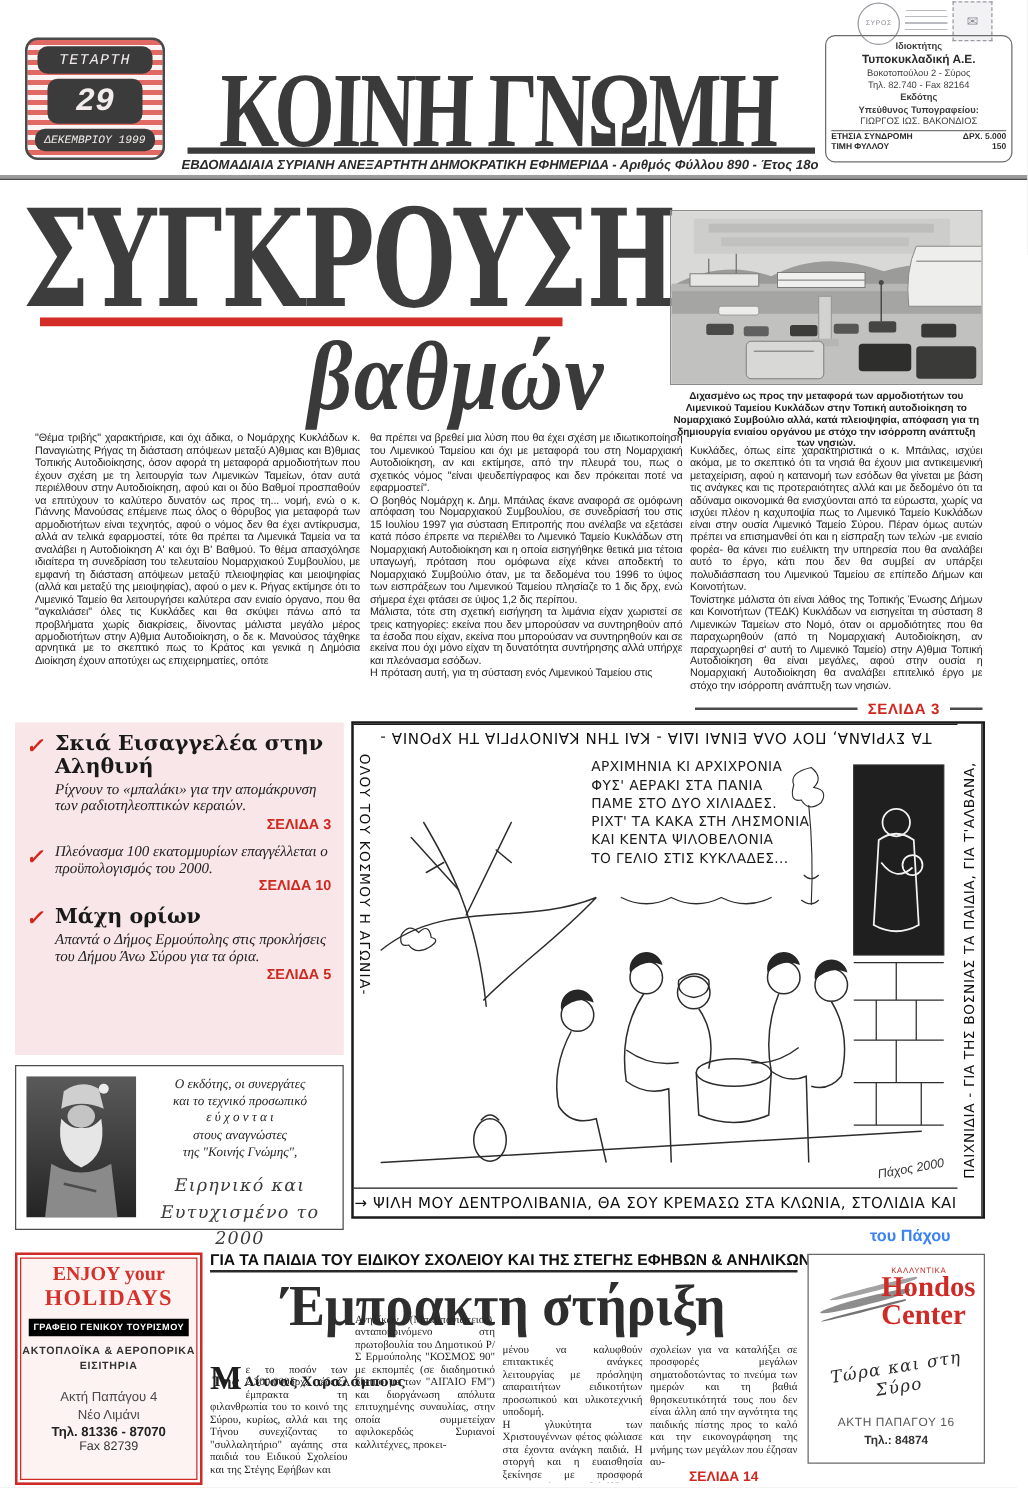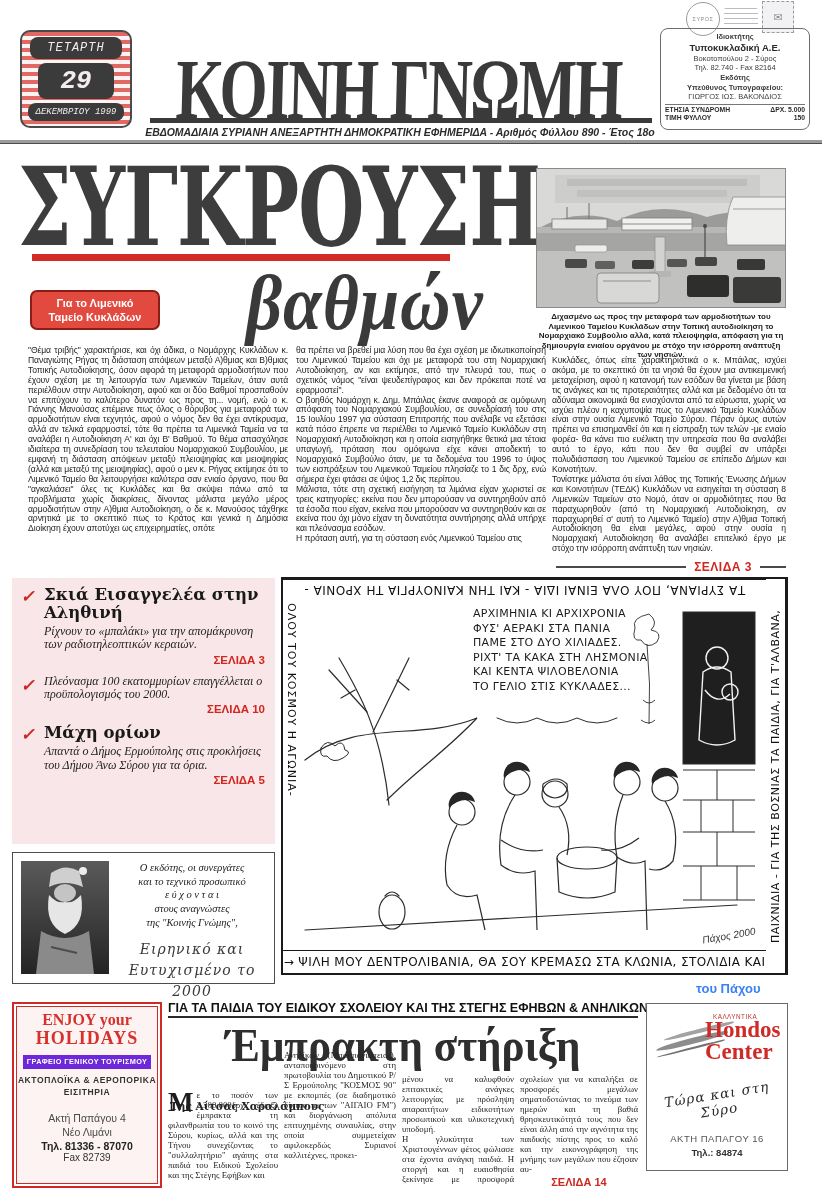--- a/index.html
+++ b/index.html
@@ -113,21 +113,21 @@
            padding:1px 3px 0 0;color:#1d1d1d;}
   .b-ref{color:#d0271f;font-weight:bold;font-size:11px;font-family:"Liberation Sans",sans-serif;
          text-align:center;margin-top:3px;}
 
   
   .ad-travel{left:12px;top:1002px;width:150px;height:186px;background:#fdf3f3;border:2px solid #cf2b26;
              box-shadow:inset 0 0 0 2px #fff,inset 0 0 0 3px #cf2b26;box-sizing:border-box;
              text-align:center;padding-top:8px;}
   .at-l1{color:#d6312b;font-family:"Liberation Serif",serif;font-weight:bold;font-size:16px;line-height:1.05;}
   .at-l2{color:#d6312b;font-family:"Liberation Serif",serif;font-weight:bold;font-size:18px;letter-spacing:1px;line-height:1.1;}
-  .at-bar{margin:6px 9px 5px;background:#6d28d9;color:#fff;font-size:7.3px;font-weight:bold;
+  .at-bar{margin:6px 9px 5px;background:#000000;color:#fff;font-size:7.3px;font-weight:bold;
           padding:2.5px 0;letter-spacing:.4px;}
   .at-serv{font-size:8.5px;font-weight:bold;color:#333;line-height:1.5;letter-spacing:.6px;white-space:pre-line;}
   .at-addr{margin-top:12px;font-size:10.5px;color:#4a4a4a;line-height:1.35;white-space:pre-line;}
   .at-tel{font-size:10.5px;font-weight:bold;color:#222;margin-top:1px;}
   .at-fax{font-size:10px;color:#333;}
   .ad-hondos{left:646px;top:1003px;width:142px;height:168px;border:1px solid #6a6a6a;background:#fff;box-sizing:border-box;}
   .h-small{position:absolute;top:9px;left:66px;font-size:6.3px;color:#c2332c;letter-spacing:.5px;}
   .h-brand{position:absolute;top:15px;left:58px;font-family:"Liberation Serif",serif;font-weight:bold;
            font-size:23px;line-height:.95;color:#cf2b26;}
   .h-brush{position:absolute;left:8px;top:34px;width:74px;height:6px;background:#8d8d8d;border-radius:60% 40% 50% 50%;
@@ -178,21 +178,20 @@
       <span>ΤΙΜΗ ΦΥΛΛΟΥ</span>
       <span>150</span>
     </div>
   </div>
 
   <div class="abs top-rule"></div>
 
   <div class="abs headline-main">ΣΥΓΚΡΟΥΣΗ</div>
   <div class="abs headline-red-rule"></div>
   <div class="abs headline-sub">βαθμών</div>
-  <div class="abs kicker-box">Για το Λιμενικό Ταμείο Κυκλάδων</div>
 
   <div class="abs photo">
     <svg width="250" height="140" viewBox="0 0 250 140">
       <rect x="0" y="0" width="250" height="140" fill="#d9d9d7"></rect>
       <rect x="18" y="6" width="205" height="28" fill="#cdcdcb"></rect>
       <rect x="30" y="10" width="180" height="7" fill="#b3b3b1" opacity="0.6"></rect>
       <rect x="40" y="21" width="150" height="7" fill="#b9b9b7" opacity="0.6"></rect>
       <path d="M0,60 Q40,38 80,52 Q120,30 170,48 Q210,36 250,50 L250,64 L0,64 Z" fill="#9b9b99"></path>
       <rect x="0" y="58" width="250" height="8" fill="#b7b7b5"></rect>
       <rect x="0" y="64" width="250" height="20" fill="#a5a5a3"></rect>

